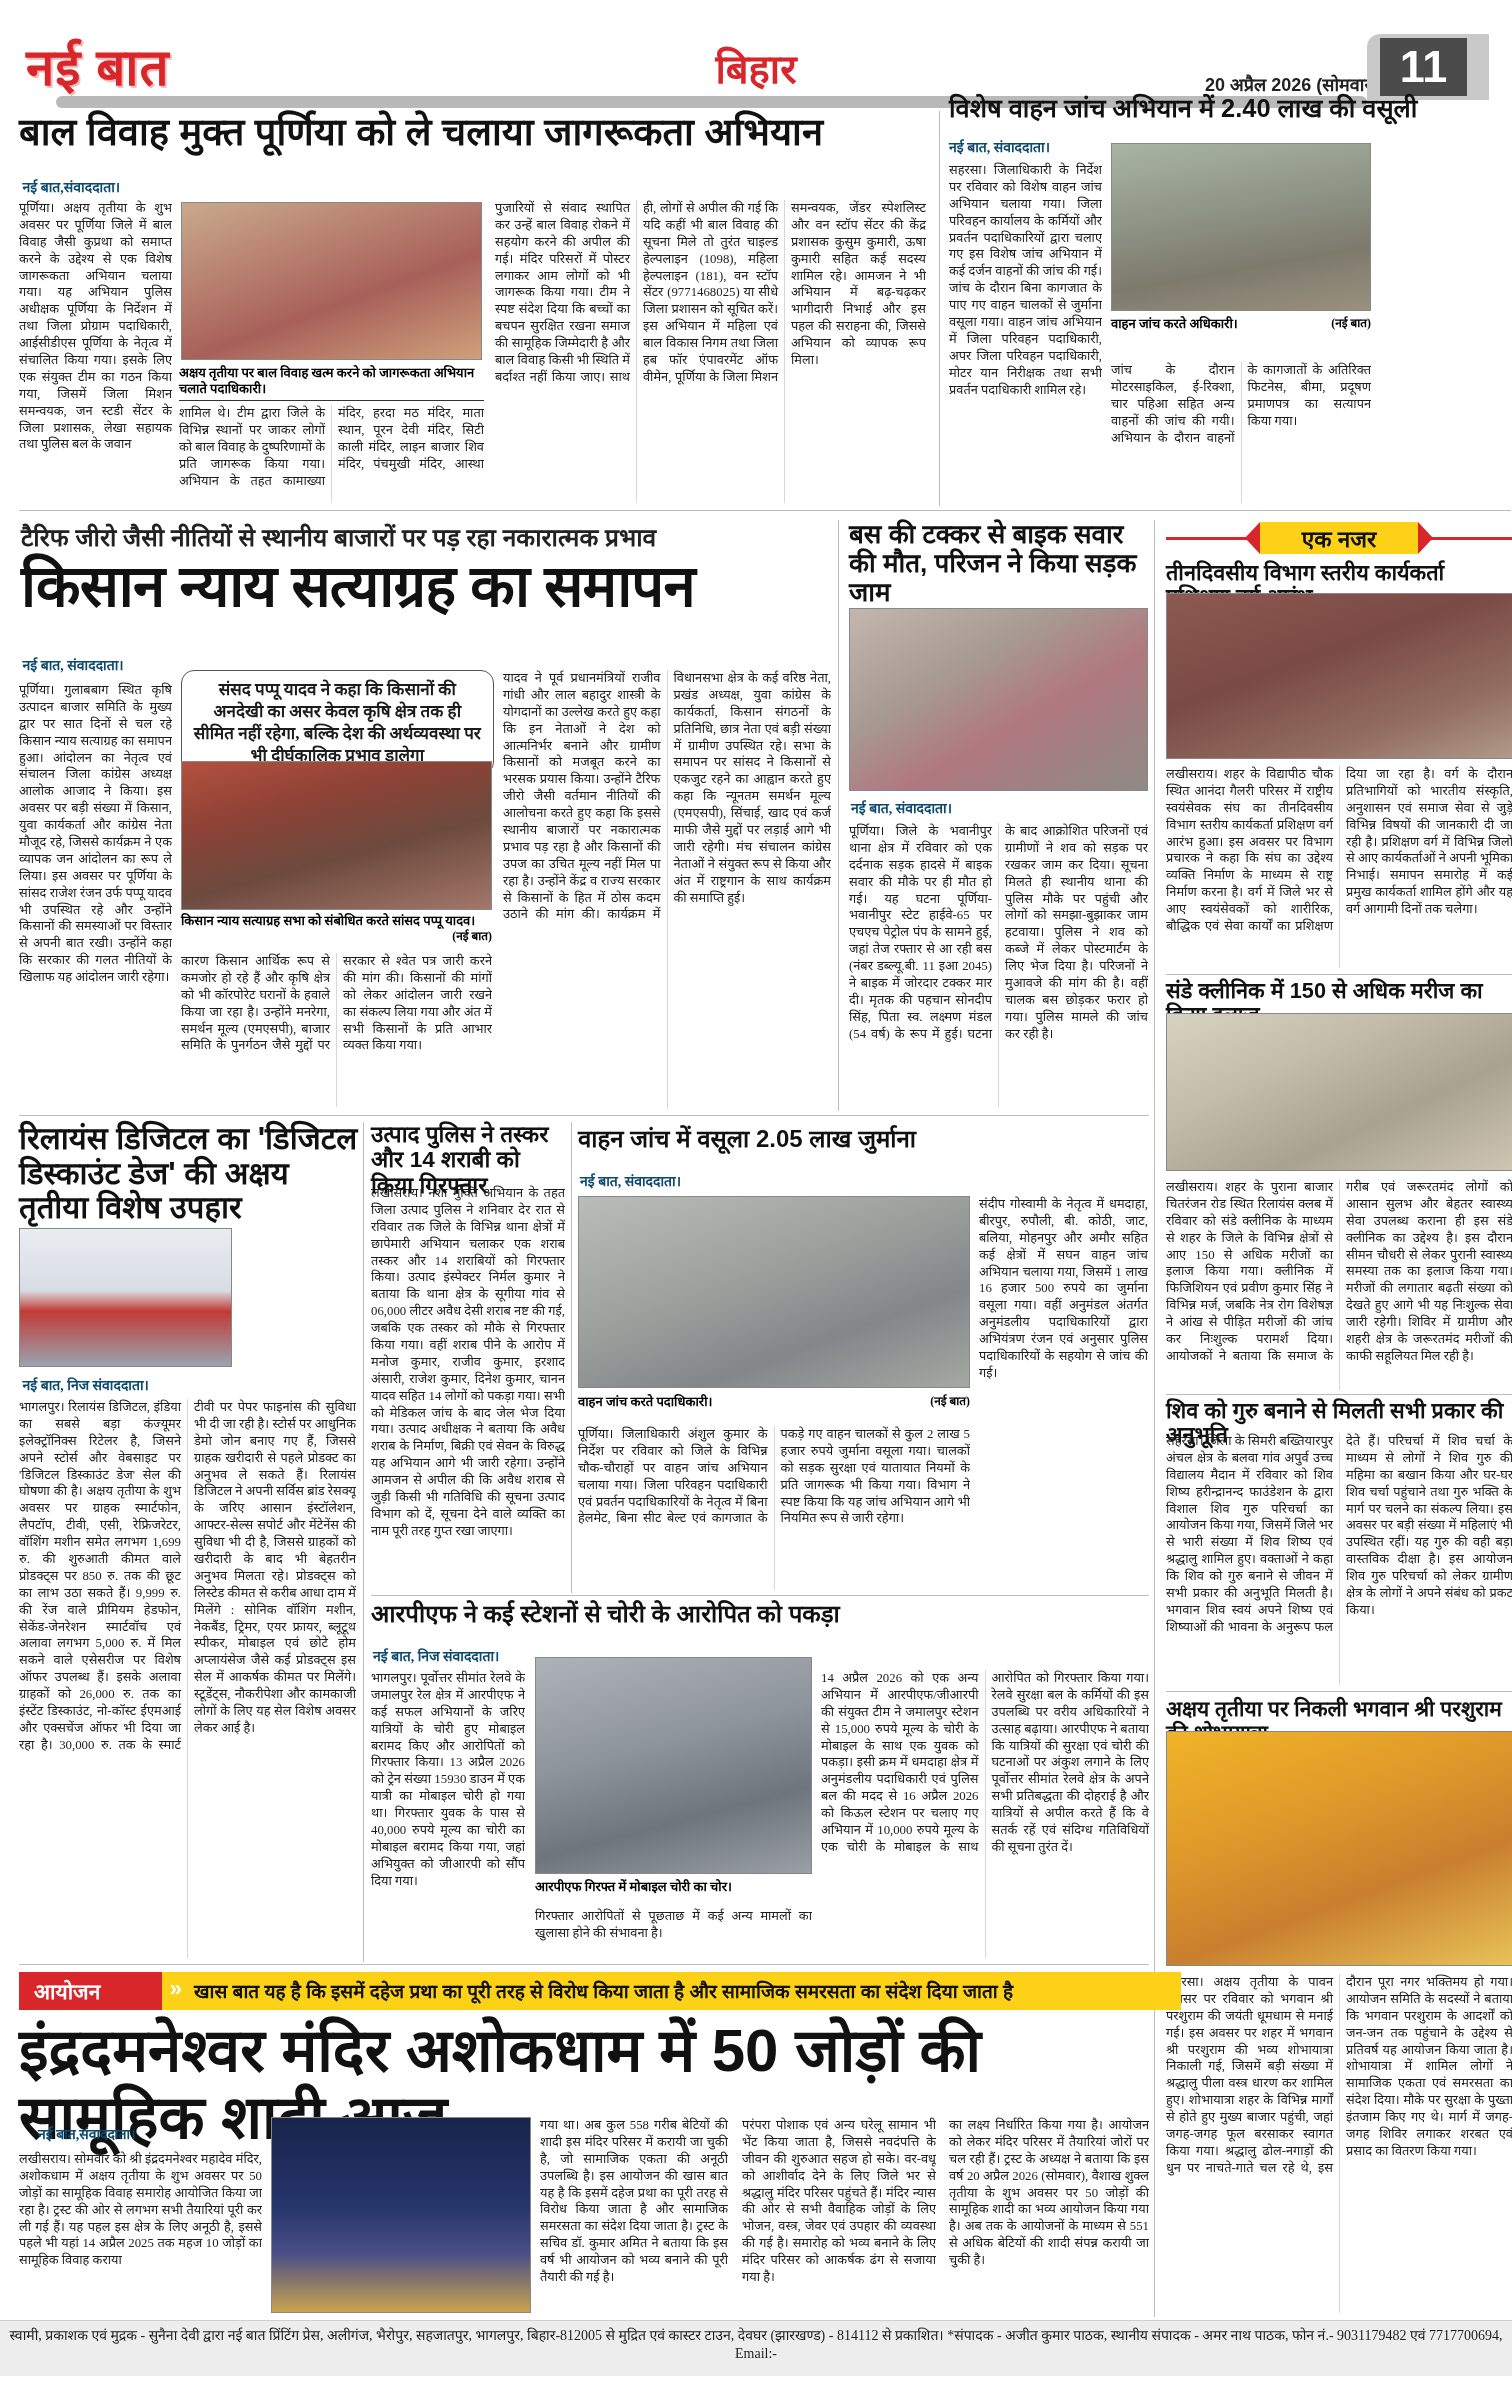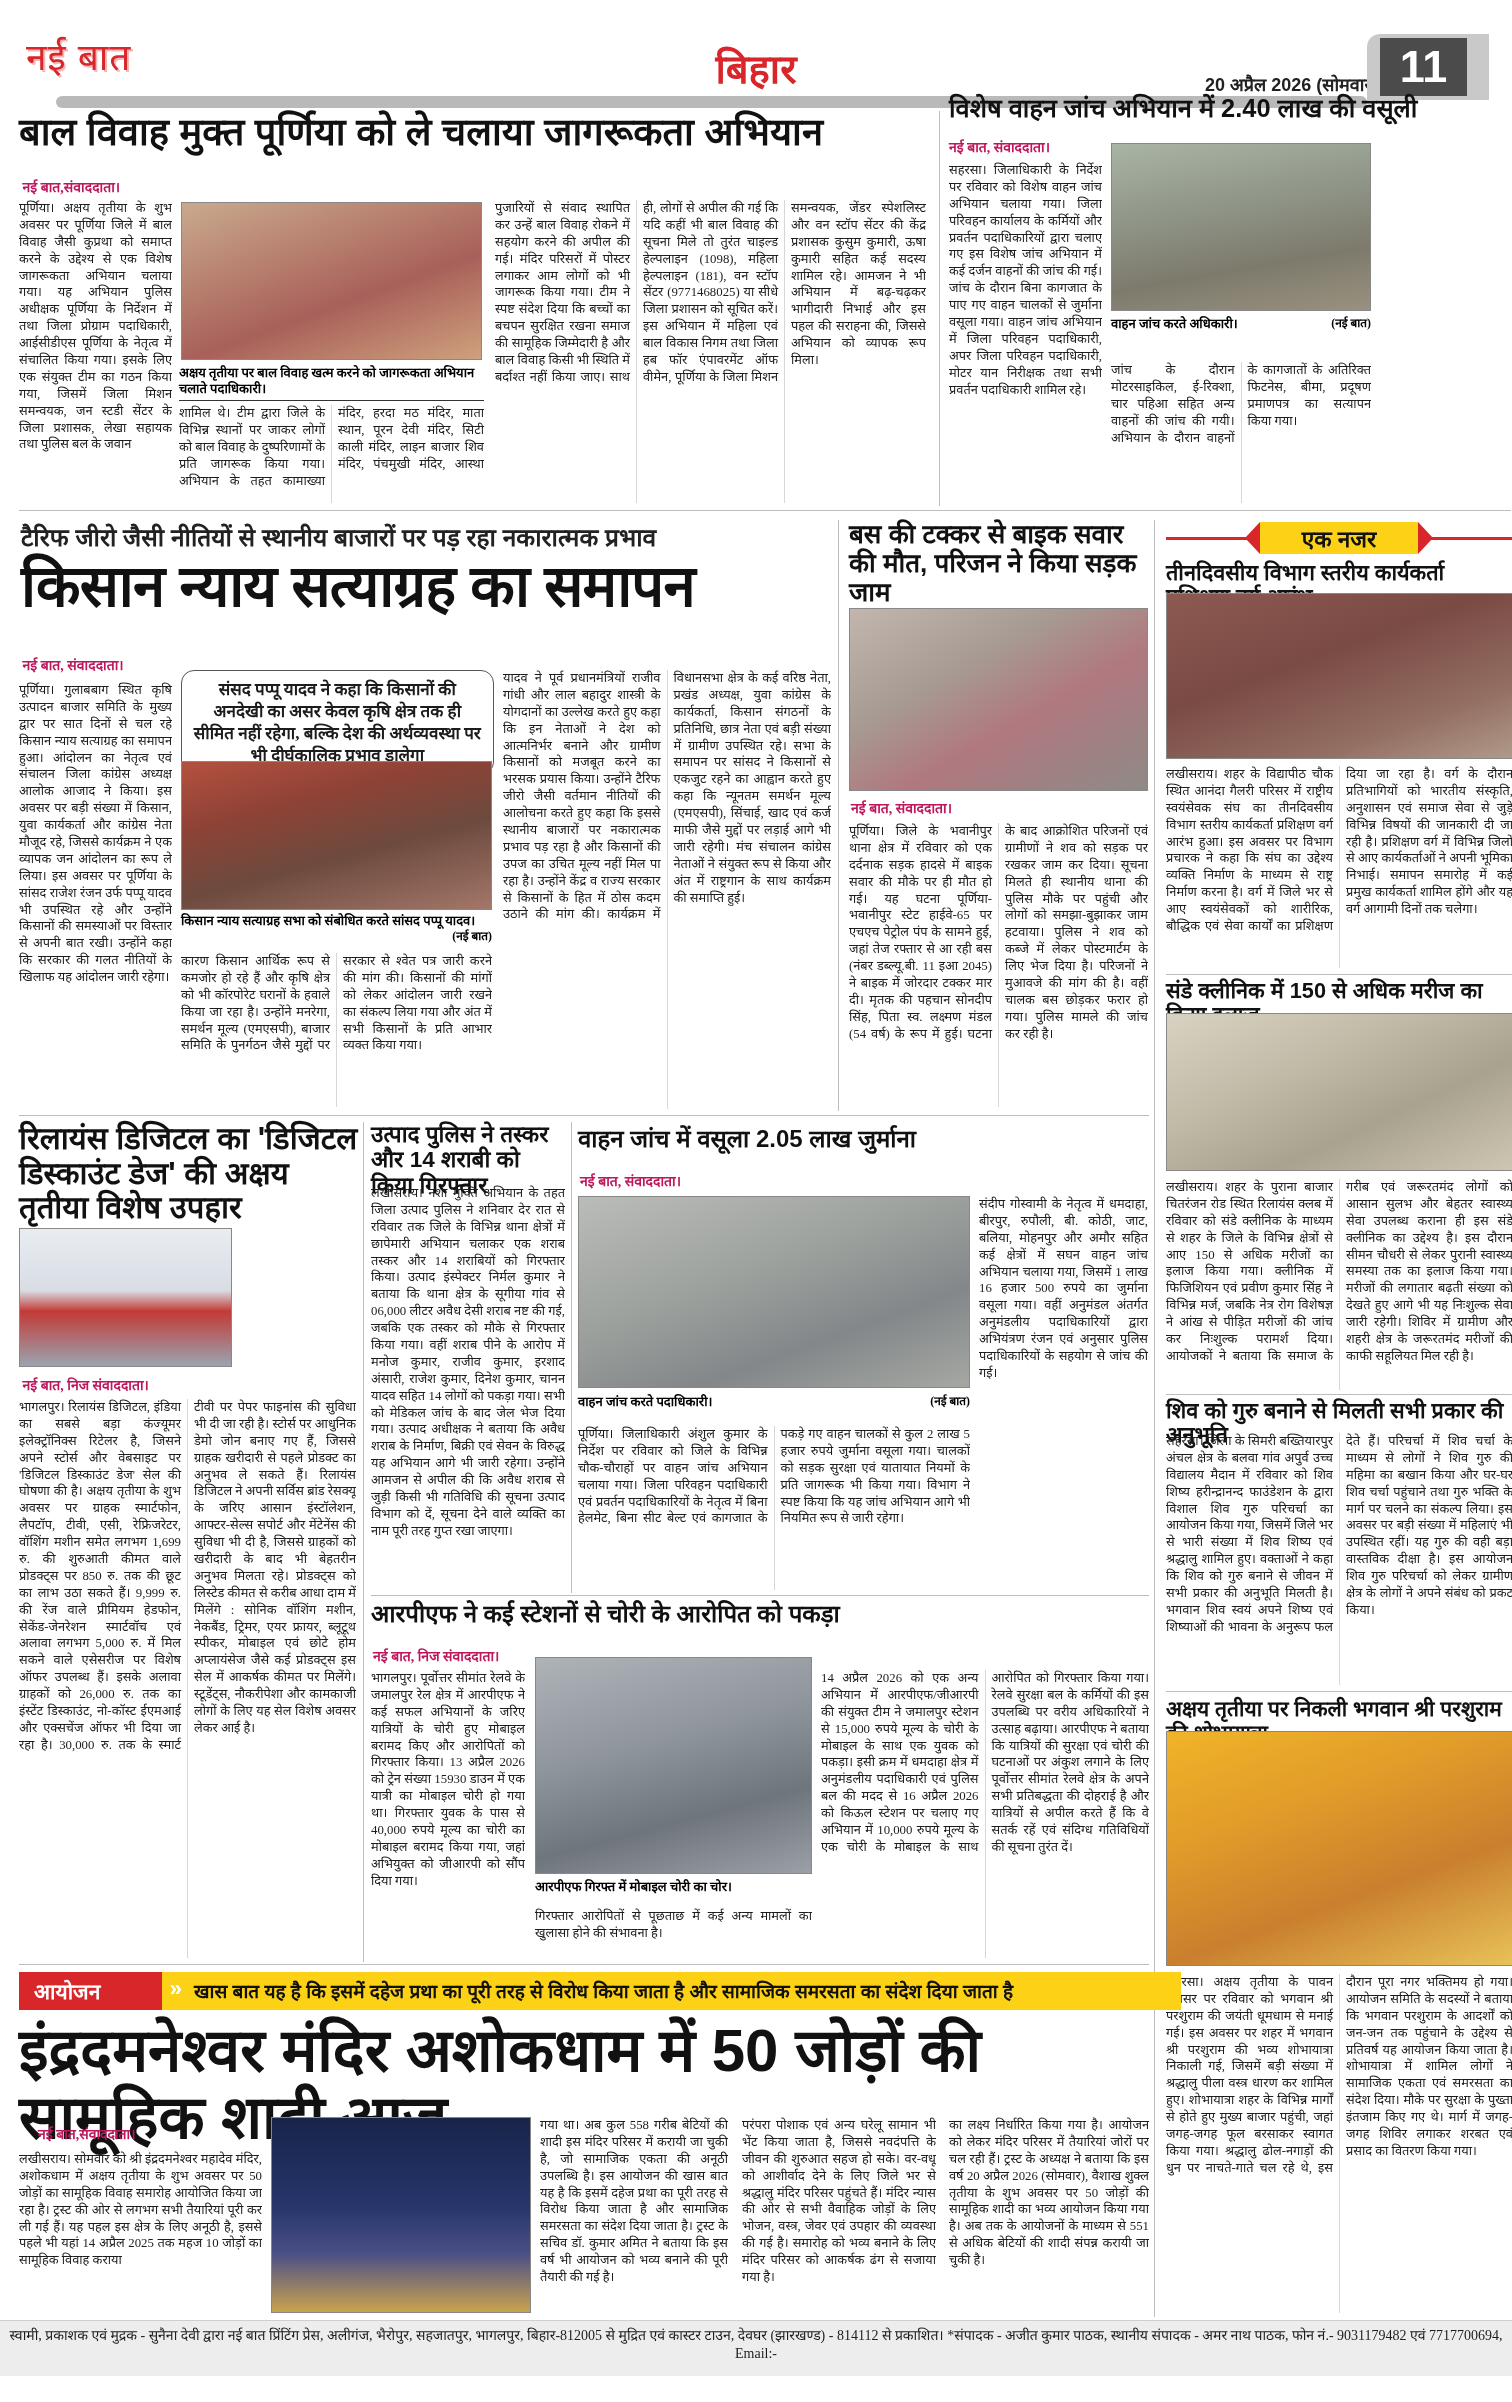--- a/index.html
+++ b/index.html
@@ -1,34 +1,34 @@
 <!DOCTYPE html>
 <html style="font-size:15px"><head>
 <meta charset="utf-8">
 <style>
   html,body{margin:0;padding:0;background:#e8e8e8;}
   .page{position:relative;width:1512px;height:2402px;background:#fff;margin:0 auto;overflow:hidden;
         font-family:"Liberation Serif","DejaVu Serif",serif;color:#1c1c1c;}
   .abs{position:absolute;}
   
-  .masthead{font-family:"Liberation Sans","DejaVu Sans",sans-serif;font-weight:normal;color:#d8262a;
-            font-size:37px;letter-spacing:0.9px;text-shadow:1.9px 1.9px 0 #f3b9b9;}
+  .masthead{font-family:"Liberation Sans","DejaVu Sans",sans-serif;font-weight:bold;color:#d8262a;
+            font-size:51px;letter-spacing:0.9px;text-shadow:1.9px 1.9px 0 #f3b9b9;}
   .edition{font-family:"Liberation Sans",sans-serif;font-weight:bold;color:#d8262a;font-size:40px;}
   .dateline{font-family:"Liberation Sans",sans-serif;font-weight:bold;font-size:18px;color:#222;}
   .pagebox-bg{background:#c9c9c9;border-radius:13px 0 0 0;}
   .pagebox{background:#4b4b4b;color:#fff;font-family:"Liberation Sans",sans-serif;font-weight:bold;
            font-size:45px;display:flex;align-items:center;justify-content:center;}
   .graybar{background:#b9b9b9;border-radius:7.5px;}
   
   .hl{font-family:"Liberation Sans","DejaVu Sans",sans-serif;font-weight:bold;color:#111;line-height:1.12;}
   .h40{font-size:38px;} .h33{font-size:31px;} .h30{font-size:24px;} .h28{font-size:26px;}
   .h27{font-size:25.4px;} .h24{font-size:22.6px;} .h23{font-size:21.7px;} .h22{font-size:21px;}
   .h62{font-size:58px;font-weight:900;letter-spacing:-0.9px;} .h52{font-size:60px;font-weight:900;}
   .kicker{font-family:"Liberation Sans",sans-serif;font-weight:bold;font-size:24.5px;color:#222;}
-  .byline{font-family:"Liberation Serif",serif;font-weight:bold;font-size:14px;color:#be185d;}
+  .byline{font-family:"Liberation Serif",serif;font-weight:bold;font-size:14px;color:#0c4a6e;}
   
   .txt{font-size:12.8px;line-height:1.32;text-align:justify;overflow:hidden;}
   .c2{column-count:2;column-gap:13px;column-rule:0.9px solid #d7d7d7;}
   .c3{column-count:3;column-gap:13px;column-rule:0.9px solid #d7d7d7;}
   
   .photo{position:absolute;border:0.9px solid #888;box-sizing:border-box;}
   .caption{font-family:"Liberation Serif",serif;font-weight:bold;font-size:13px;line-height:1.2;color:#000;}
   .credit{font-weight:bold;font-size:11.8px;float:right;}
   .cap-rule{border-bottom:1.9px solid #333;padding-bottom:3.8px;}
   .vline{border-left:0.9px solid #bdbdbd;width:0;}

